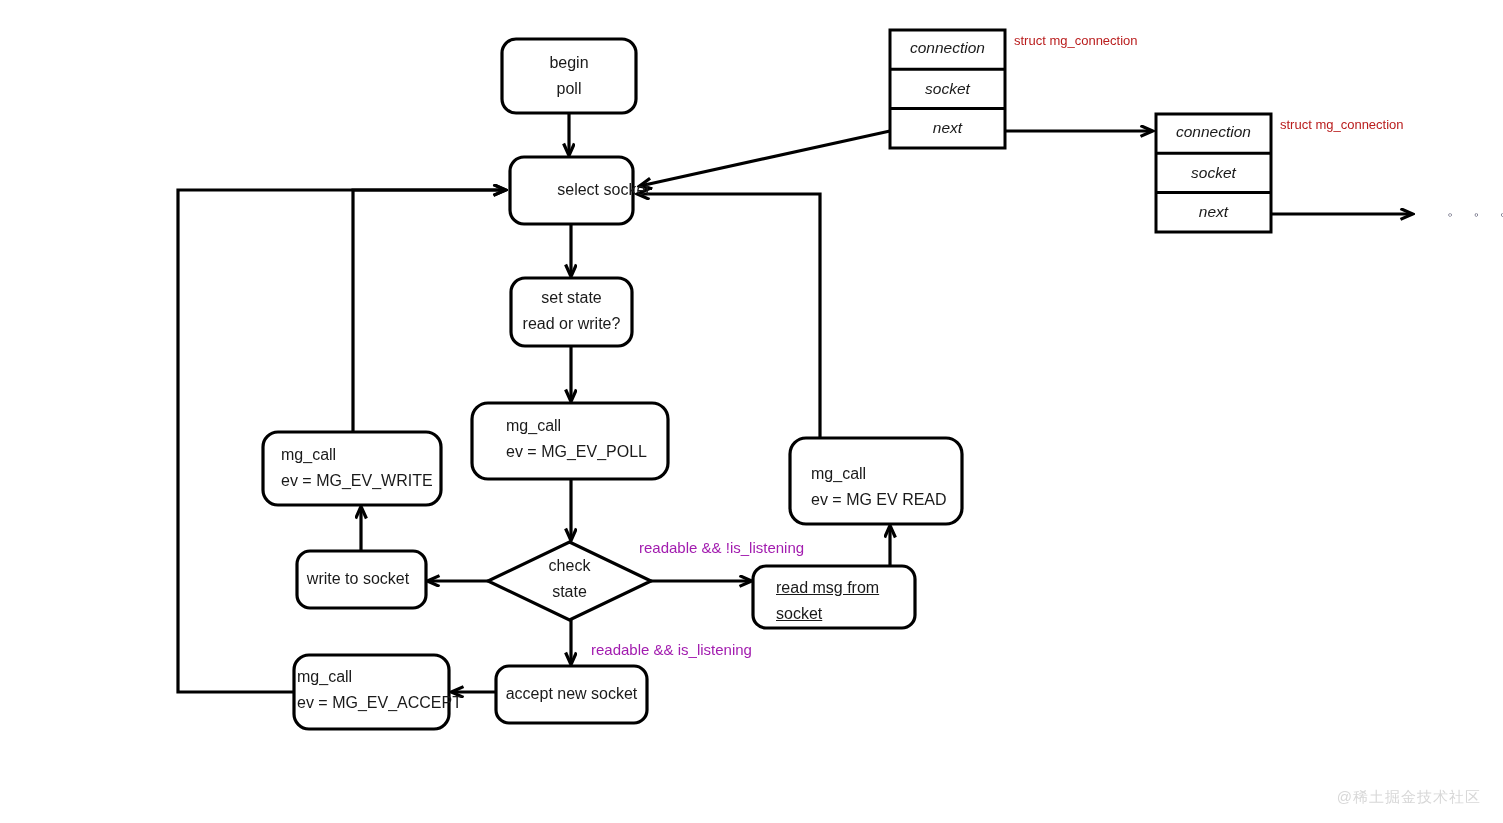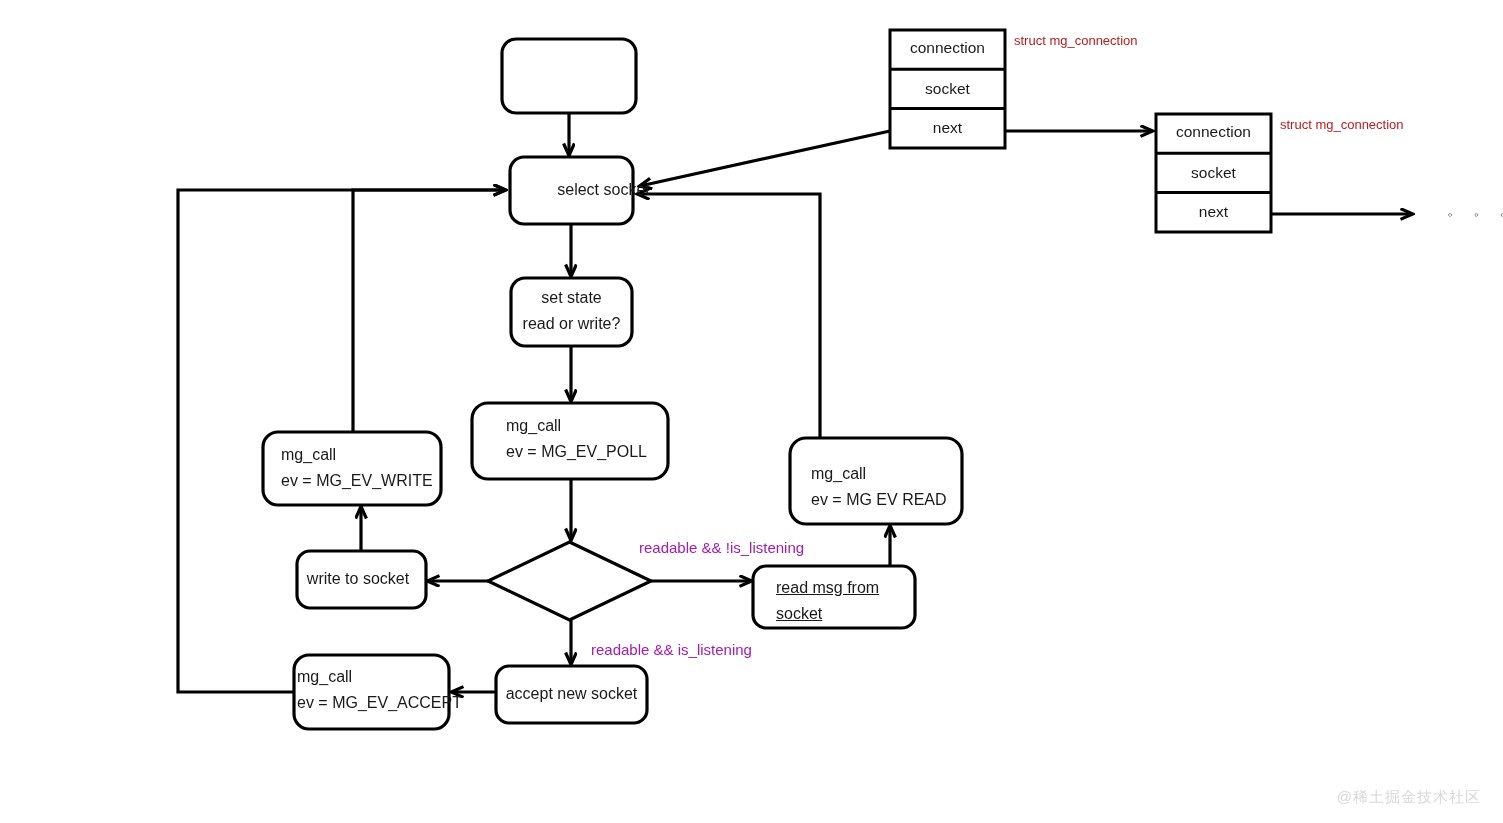--- a/index.html
+++ b/index.html
@@ -50,20 +50,21 @@
     white-space: nowrap;
     pointer-events: none;
   }
   .cell-text {
     position: absolute;
     color: #1a1a1a;
     font-size: 15.5px;
     text-align: center;
     white-space: nowrap;
     pointer-events: none;
+    font-style: italic;
   }
   .watermark {
     position: absolute;
     right: 22px;
     bottom: 16px;
     color: #d8d8d8;
     font-size: 15px;
     letter-spacing: 1px;
     white-space: nowrap;
   }
@@ -135,35 +136,43 @@
         <line x1="890" y1="69.3" x2="1005" y2="69.3"></line>
         <line x1="890" y1="108.6" x2="1005" y2="108.6"></line>
 
         <rect x="1156" y="114" width="115" height="118"></rect>
         <line x1="1156" y1="153.3" x2="1271" y2="153.3"></line>
         <line x1="1156" y1="192.6" x2="1271" y2="192.6"></line>
       </g>
     </g>
   </svg>
 
+  <div class="node-text" style="left:502px; top:50px; width:134px;">
+    <div>begin</div>
+    <div>poll</div>
+  </div>
 
   <div class="node-text" style="left:510px; top:177px; width:123px;margin-left:32px;">
     <div>select socket</div>
   </div>
 
   <div class="node-text" style="left:505px; top:285px; width:133px;">
     <div>set state</div>
     <div>read or write?</div>
   </div>
 
   <div class="node-text left" style="left:506px; top:413px; width:190px;">
     <div>mg_call</div>
     <div>ev = MG_EV_POLL</div>
   </div>
 
+  <div class="node-text" style="left:508px; top:553px; width:123px;">
+    <div>check</div>
+    <div>state</div>
+  </div>
 
   <div class="node-text left" style="left:281px; top:442px; width:180px;">
     <div>mg_call</div>
     <div>ev = MG_EV_WRITE</div>
   </div>
 
   <div class="node-text" style="left:297px; top:566px; width:122px;">
     <div>write to socket</div>
   </div>
 

